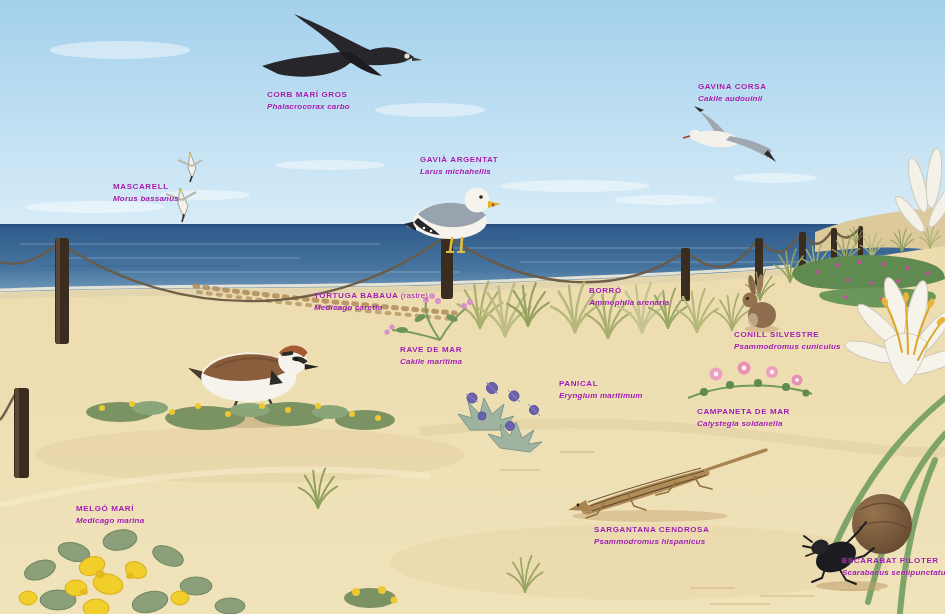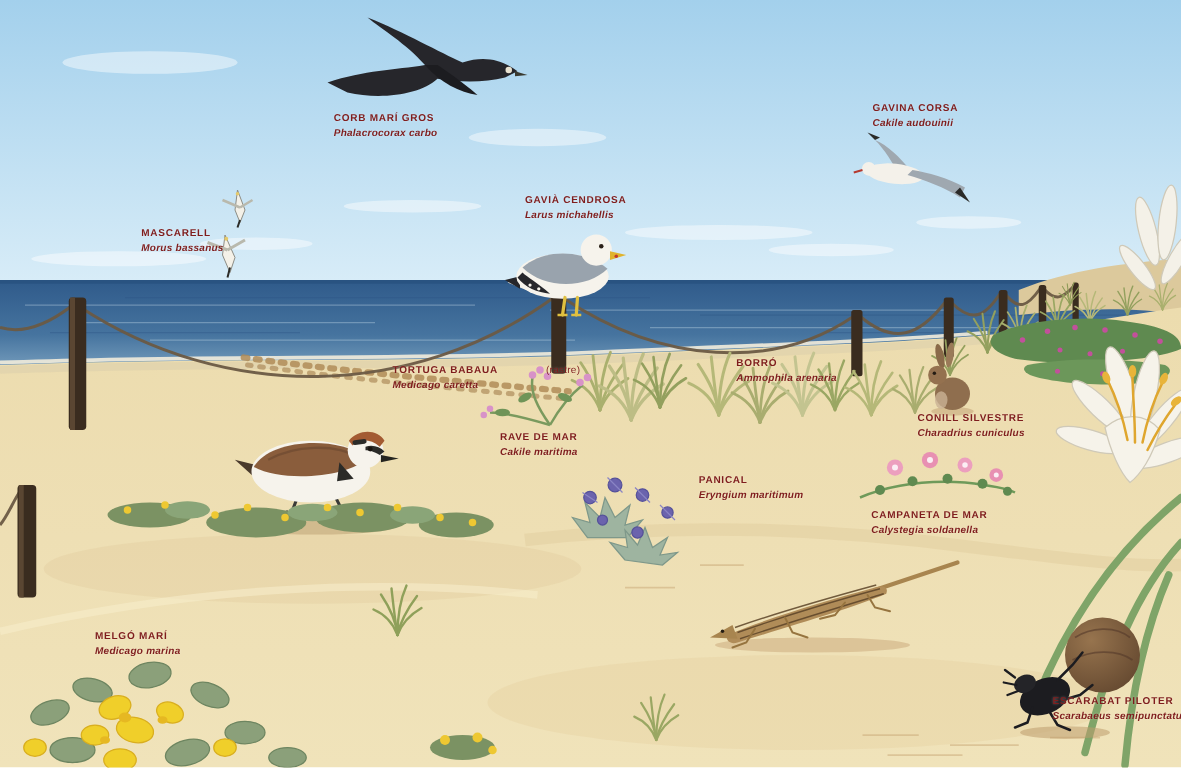--- a/index.html
+++ b/index.html
@@ -2,25 +2,25 @@
 <html><head>
 <meta charset="utf-8">
 <style>
   html,body{margin:0;padding:0;background:#ffffff;}
   #stage{
     position:relative;width:945px;height:614px;overflow:hidden;
     font-family:"Liberation Sans",sans-serif;
   }
   #scene{position:absolute;left:0;top:0;}
   .label{
-    position:absolute;white-space:nowrap;color:#7f1d1d;line-height:1.45;
+    position:absolute;white-space:nowrap;color:#a21caf;line-height:1.45;
     text-shadow:0 0 2px rgba(255,255,255,.35);
   }
   .label .cat{font-size:8px;font-weight:700;letter-spacing:.6px;}
-  .label .cat .qual{font-weight:400;letter-spacing:.2px;text-transform:none;margin-left:36px;}
+  .label .cat .qual{font-weight:400;letter-spacing:.2px;text-transform:none;}
   .label .lat{font-size:8px;font-weight:700;font-style:italic;letter-spacing:.2px;}
 </style>
 </head>
 <body>
 
 <div id="stage">
 
 <svg id="scene" width="945" height="614" viewBox="0 0 945 614">
   <defs>
     <linearGradient id="skyG" x1="0" y1="0" x2="0" y2="1">
@@ -427,53 +427,57 @@
 
 <div class="label" style="left:267px;top:89px">
   <div class="cat">CORB MARÍ GROS</div>
   <div class="lat">Phalacrocorax carbo</div>
 </div>
 <div class="label" style="left:698px;top:81px">
   <div class="cat">GAVINA CORSA</div>
   <div class="lat">Cakile audouinii</div>
 </div>
 <div class="label" style="left:420px;top:154px">
-  <div class="cat">GAVIÀ CENDROSA</div>
+  <div class="cat">GAVIÀ ARGENTAT</div>
   <div class="lat">Larus michahellis</div>
 </div>
 <div class="label" style="left:113px;top:181px">
   <div class="cat">MASCARELL</div>
   <div class="lat">Morus bassanus</div>
 </div>
 <div class="label" style="left:314px;top:290px">
   <div class="cat"><span>TORTUGA BABAUA</span><span class="qual"> (rastre)</span></div>
   <div class="lat">Medicago caretta</div>
 </div>
 <div class="label" style="left:589px;top:285px">
   <div class="cat">BORRÓ</div>
   <div class="lat">Ammophila arenaria</div>
 </div>
 <div class="label" style="left:734px;top:329px">
   <div class="cat">CONILL SILVESTRE</div>
-  <div class="lat">Charadrius cuniculus</div>
+  <div class="lat">Psammodromus cuniculus</div>
 </div>
 <div class="label" style="left:400px;top:344px">
   <div class="cat">RAVE DE MAR</div>
   <div class="lat">Cakile maritima</div>
 </div>
 <div class="label" style="left:559px;top:378px">
   <div class="cat">PANICAL</div>
   <div class="lat">Eryngium maritimum</div>
 </div>
 <div class="label" style="left:697px;top:406px">
   <div class="cat">CAMPANETA DE MAR</div>
   <div class="lat">Calystegia soldanella</div>
 </div>
 <div class="label" style="left:76px;top:503px">
   <div class="cat">MELGÓ MARÍ</div>
   <div class="lat">Medicago marina</div>
 </div>
+<div class="label" style="left:594px;top:524px">
+  <div class="cat">SARGANTANA CENDROSA</div>
+  <div class="lat">Psammodromus hispanicus</div>
+</div>
 <div class="label" style="left:842px;top:555px">
   <div class="cat">ESCARABAT PILOTER</div>
   <div class="lat">Scarabaeus semipunctatus</div>
 </div>
 
 </div>
 
 </body></html>

